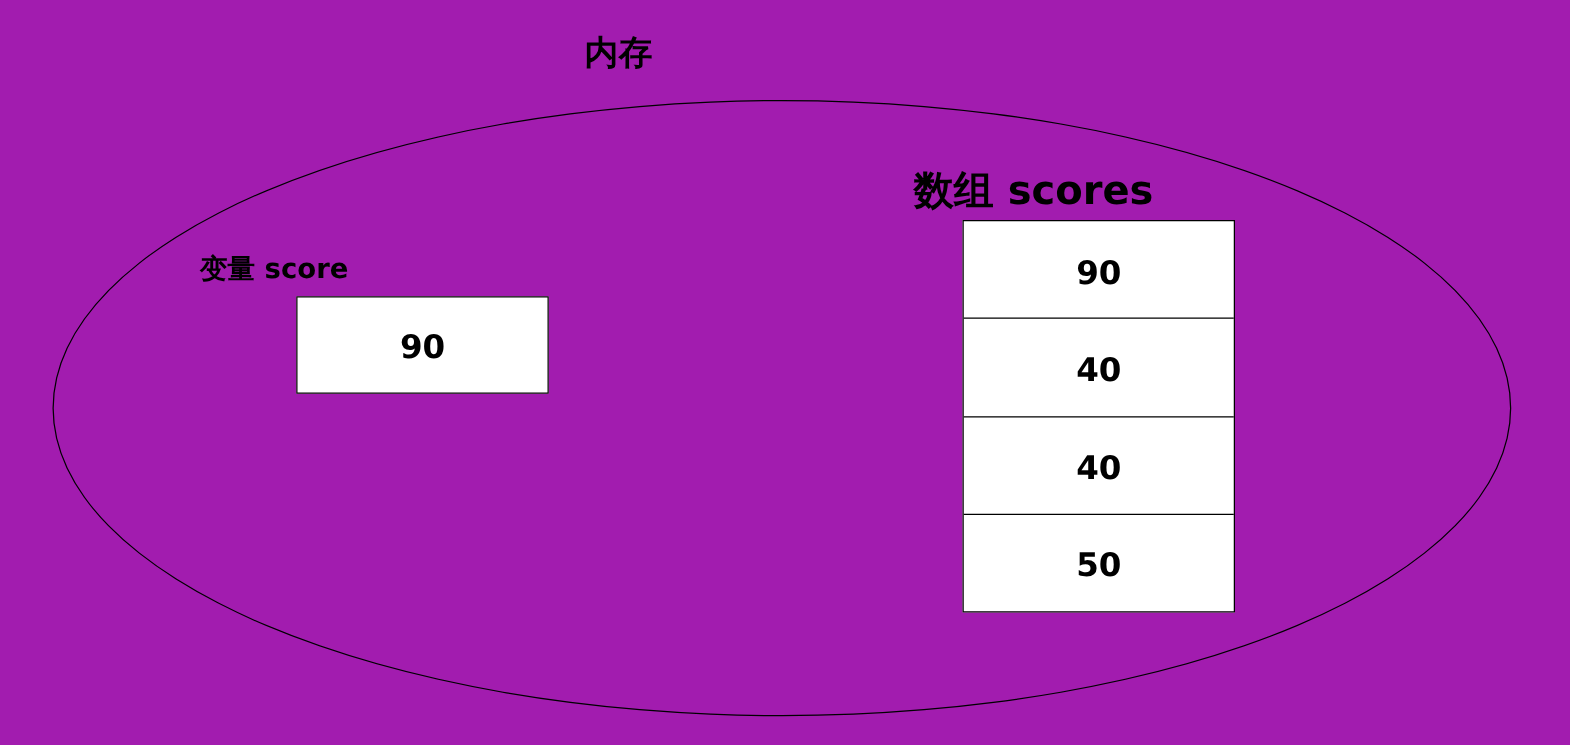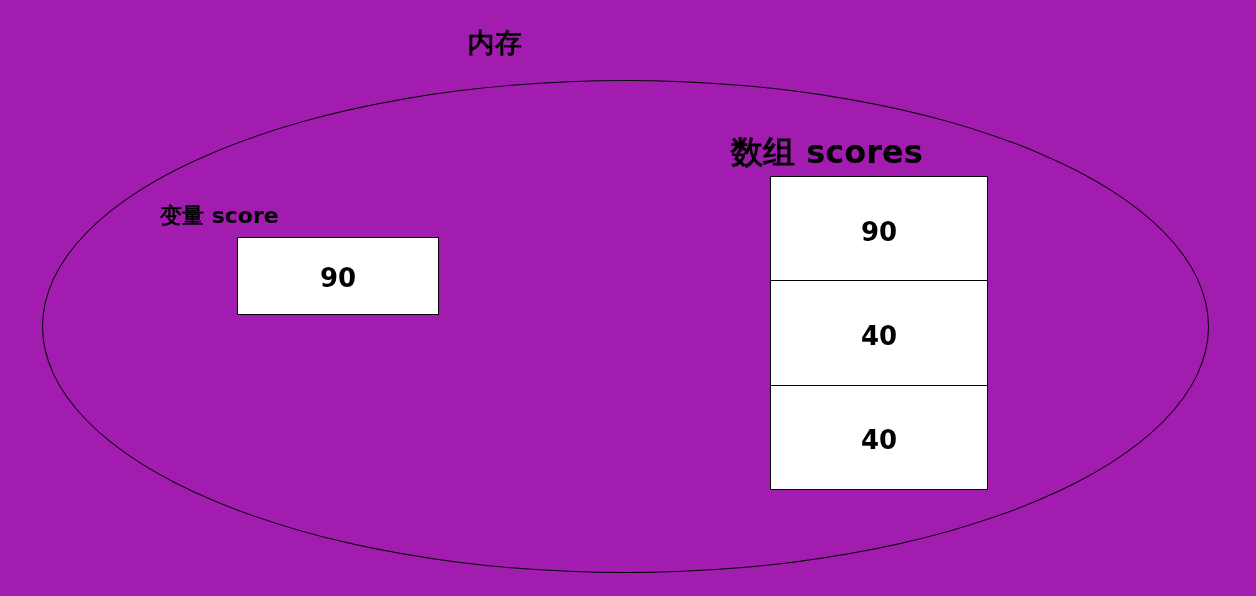--- a/index.html
+++ b/index.html
@@ -126,15 +126,18 @@
   <div class="array-table">
     <div class="array-cell">
       <span class="cell-value">90</span>
     </div>
     <div class="array-cell">
       <span class="cell-value">40</span>
     </div>
     <div class="array-cell">
       <span class="cell-value">40</span>
     </div>
+    <div class="array-cell">
+      <span class="cell-value">50</span>
+    </div>
   </div>
 
 </div>
 
 </body></html>

